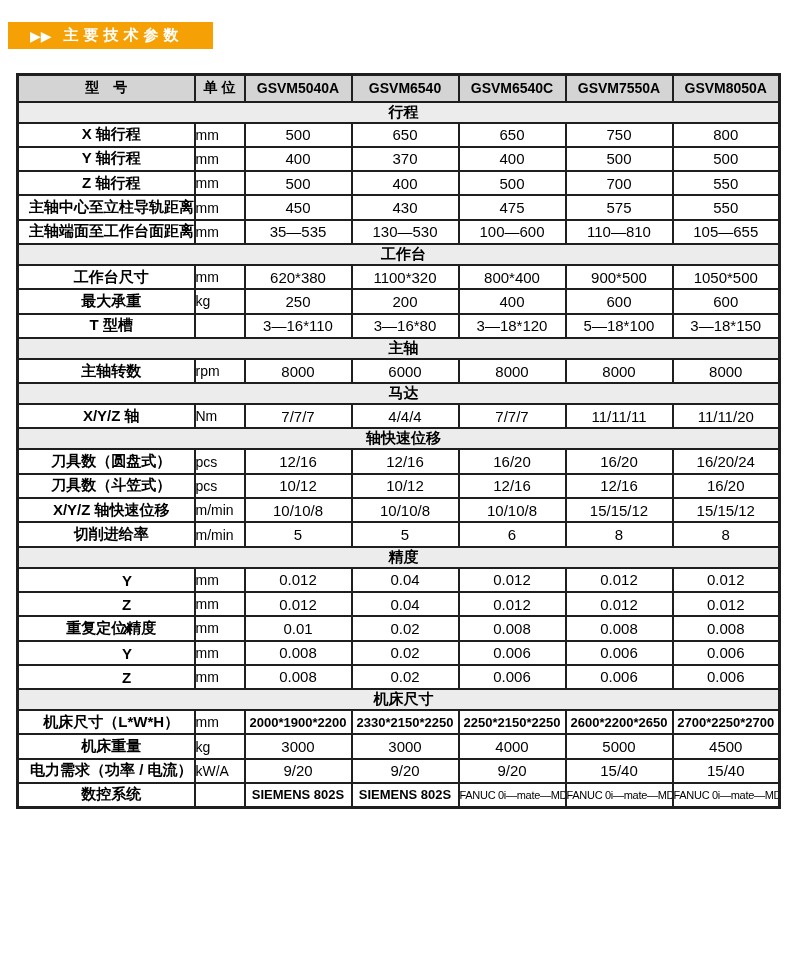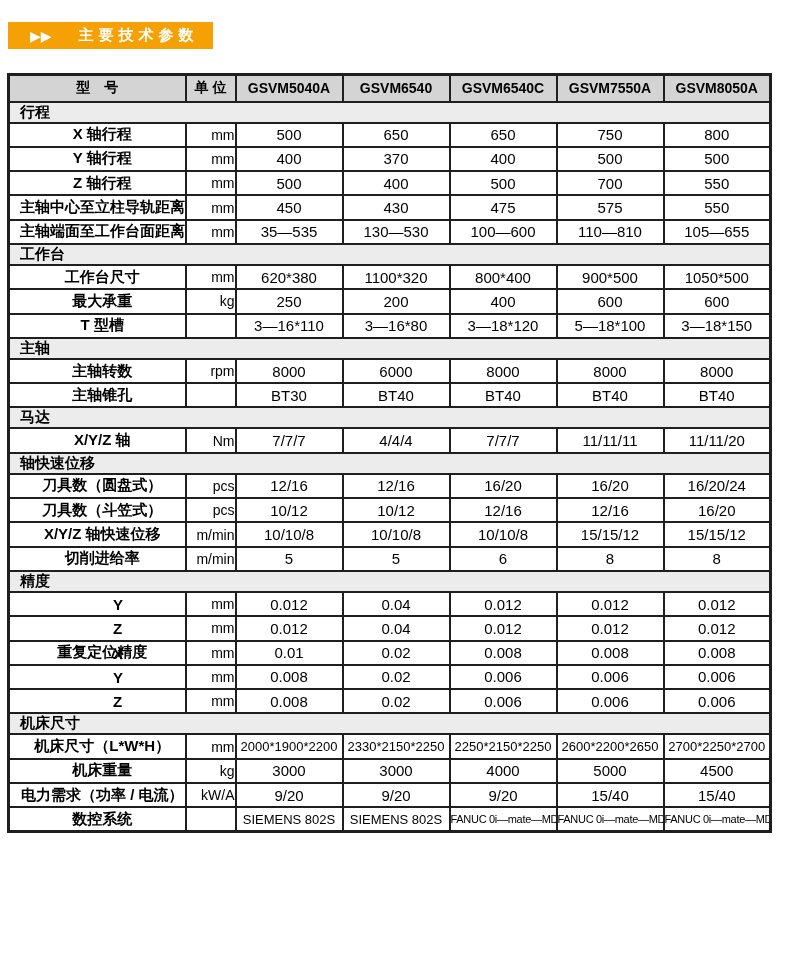--- a/index.html
+++ b/index.html
@@ -19,57 +19,57 @@
   }
   .banner-arrows {
     color:var(--banner_text,#fff);
     font-size:14px; line-height:1;
     margin-left:22px; letter-spacing:0px;
     font-weight:bold;
   }
   .banner-title {
     color:var(--banner_text,#fff);
     font-weight:bold; font-size:15px;
-    letter-spacing:5px; margin-left:27px;
+    letter-spacing:5px; margin-left:12px;
     white-space:nowrap;
   }
   table.spec-table {
-    position:absolute; left:7px; top:73px;
+    position:absolute; left:16px; top:73px;
     width:762px;
     border-collapse:collapse; table-layout:fixed;
     border:3px solid var(--border,#1F1F1F);
   }
   th, td {
     border:2px solid var(--border,#1F1F1F);
     overflow:hidden; white-space:nowrap;
   }
   thead th {
     background:var(--header_bg,#D4D4D4);
     height:27px; font-size:14px; font-weight:bold;
     text-align:center; vertical-align:middle;
   }
   tr.section td {
     background:var(--section_bg,#ECECEC);
     height:16px; font-size:15px; font-weight:bold;
-    text-align:left; padding-left:10px; vertical-align:middle;
+    text-align:center; padding-left:10px; vertical-align:middle;
   }
   tr.data td { height:24.3px; vertical-align:middle; }
   td.c-label {
     position:relative;
     text-align:center; padding-left:10px;
     font-size:15px; font-weight:bold;
   }
   td.c-label .axis {
     position:absolute; left:103px; top:50%;
     transform:translateY(-50%);
     font-weight:bold;
   }
-  td.c-unit { text-align:right; font-size:14px; }
+  td.c-unit { text-align:left; font-size:14px; }
   td.c-val  { text-align:center; font-size:15px; }
-  td.c-val.sm { font-size:13px; }
+  td.c-val.sm { font-size:13px;font-weight:bold; }
   td.c-val.xs { font-size:11px; letter-spacing:-0.3px;text-align:right; }
 </style>
 </head>
 <body style="--banner_bg: #F5A005; --banner_text: #FFFFFF; --header_bg: #D4D4D4; --section_bg: #ECECEC; --border: #1F1F1F;">
 
 <div class="banner">
   <span class="banner-arrows">▶▶</span>
   <span class="banner-title">主要技术参数</span>
 </div>
 
@@ -178,29 +178,20 @@
       </tr>
       <tr class="data">
         <td class="c-label"><span>主轴转数</span></td>
         <td class="c-unit">rpm</td>
         <td class="c-val">8000</td>
         <td class="c-val">6000</td>
         <td class="c-val">8000</td>
         <td class="c-val">8000</td>
         <td class="c-val">8000</td>
       </tr>
-      <tr class="data">
-        <td class="c-label"><span>主轴锥孔</span></td>
-        <td class="c-unit"></td>
-        <td class="c-val">BT30</td>
-        <td class="c-val">BT40</td>
-        <td class="c-val">BT40</td>
-        <td class="c-val">BT40</td>
-        <td class="c-val">BT40</td>
-      </tr>
       <tr class="section">
         <td colspan="7">马达</td>
       </tr>
       <tr class="data">
         <td class="c-label"><span>X/Y/Z 轴</span></td>
         <td class="c-unit">Nm</td>
         <td class="c-val">7/7/7</td>
         <td class="c-val">4/4/4</td>
         <td class="c-val">7/7/7</td>
         <td class="c-val">11/11/11</td>

